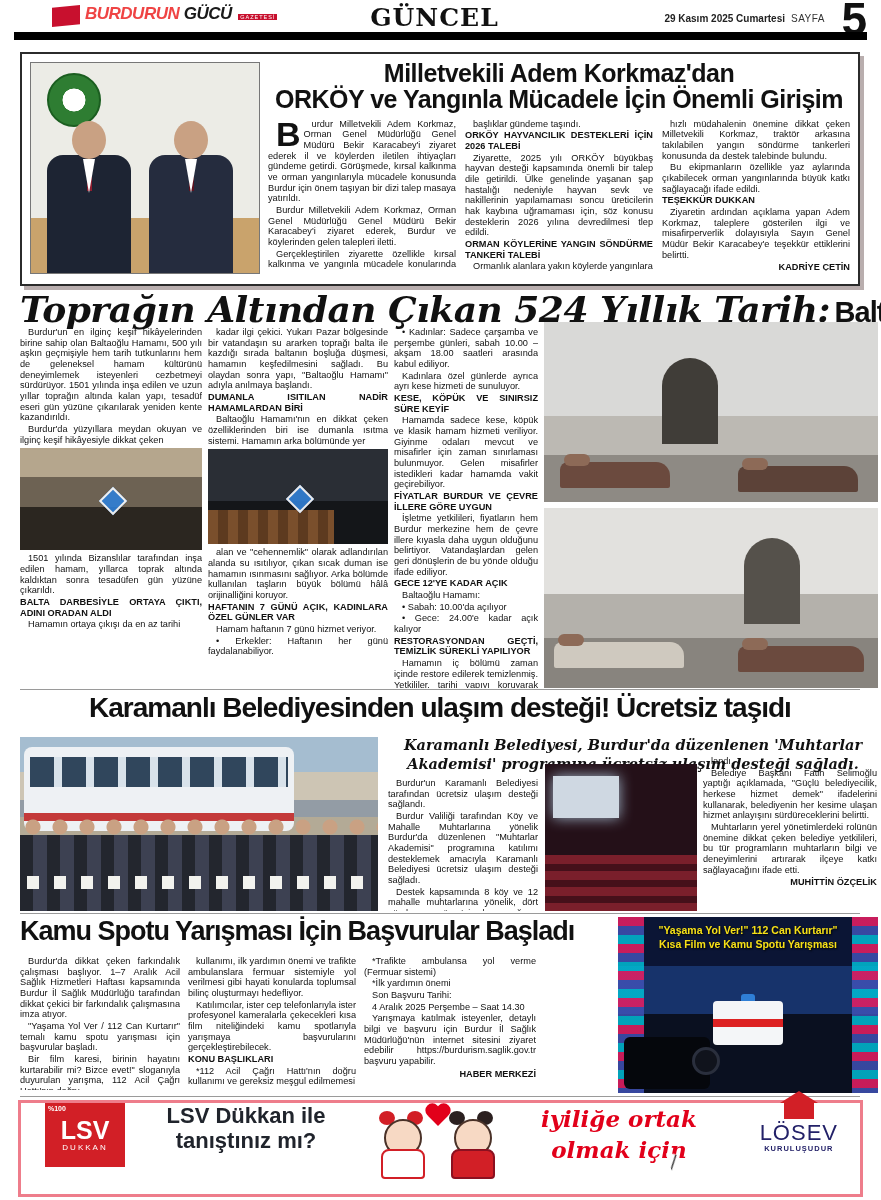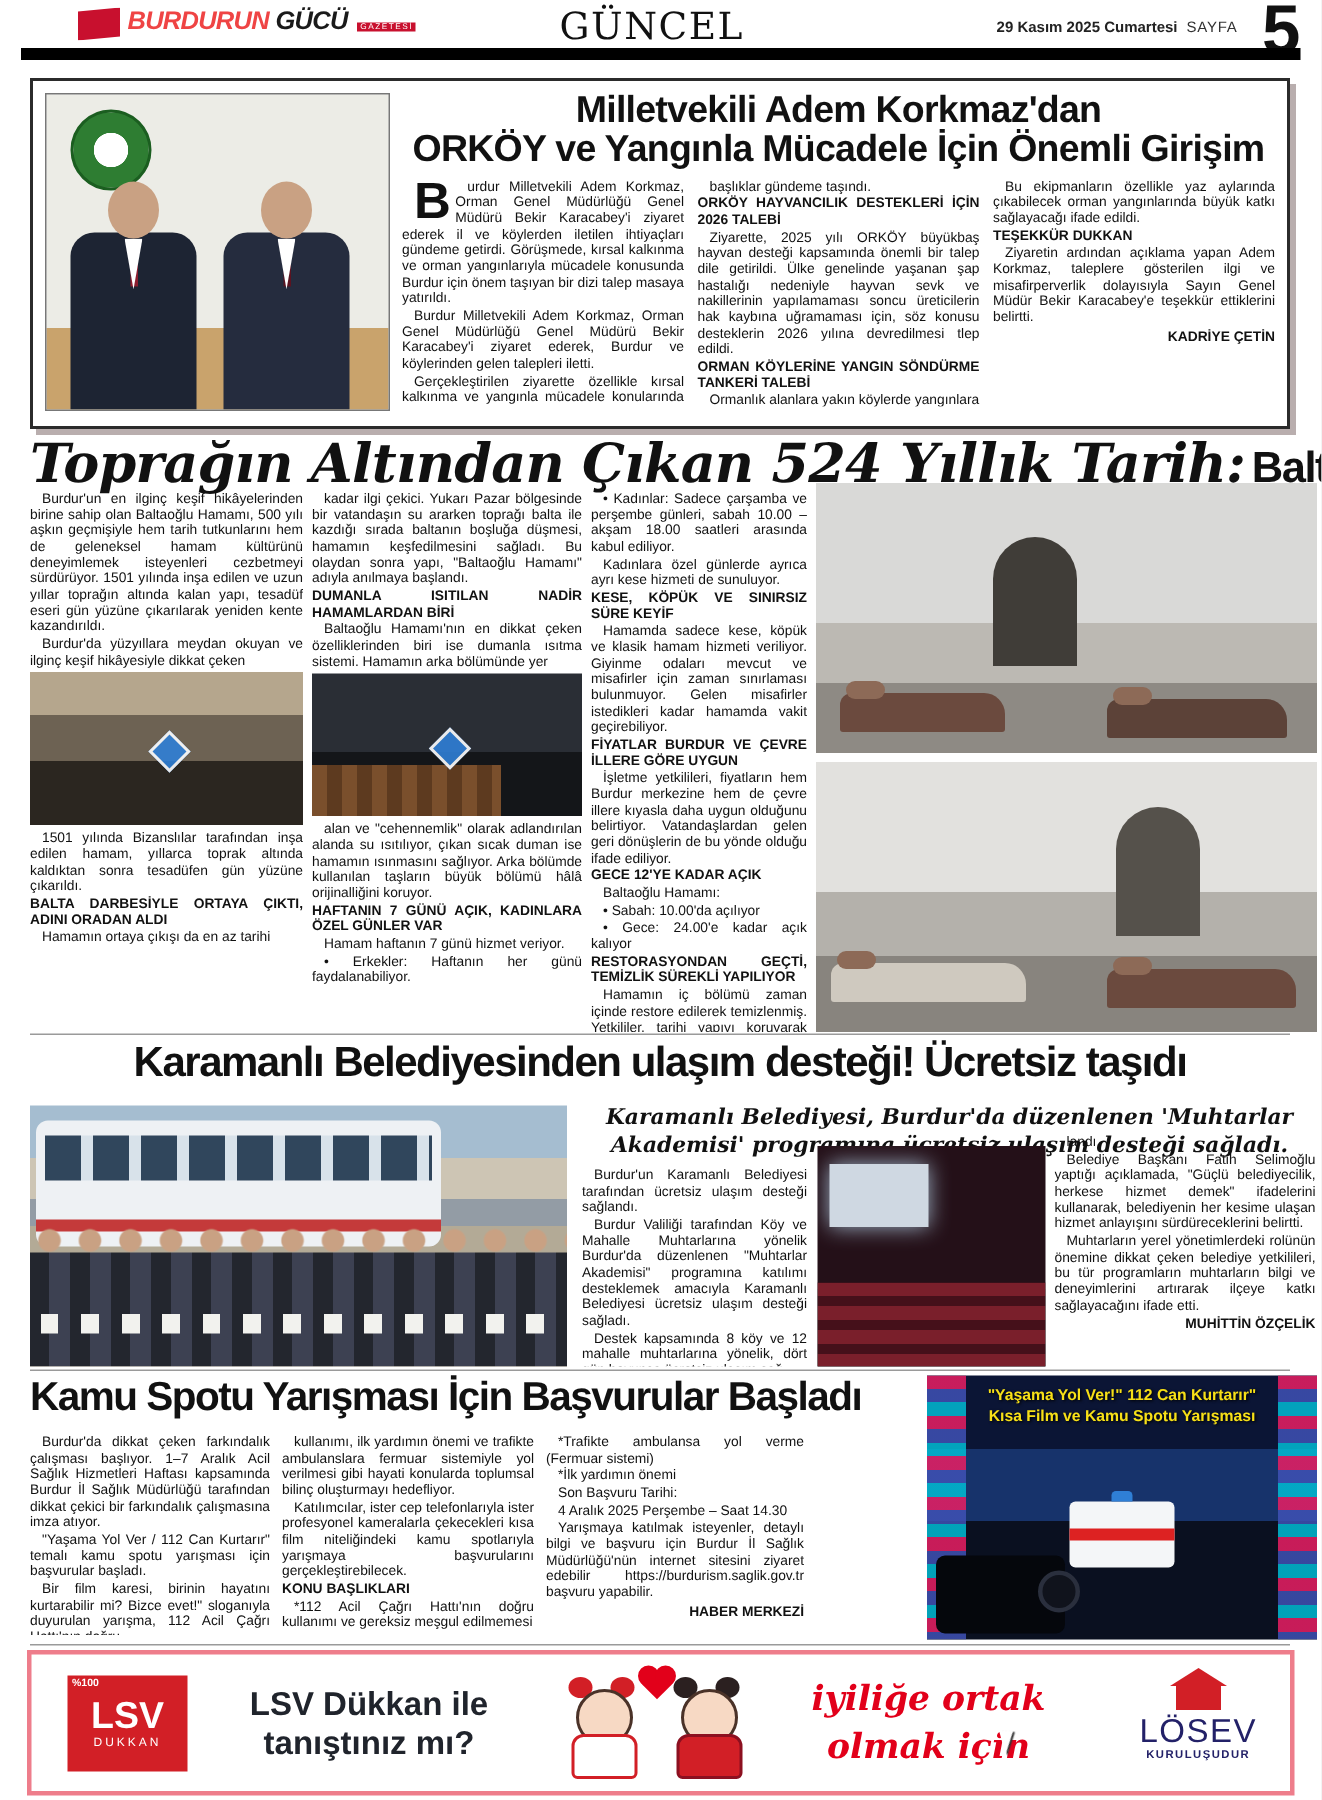--- a/index.html
+++ b/index.html
@@ -12,21 +12,21 @@
   .byline{font-weight:bold;text-align:right;text-indent:0;margin-top:2px;}
   .hairline{position:absolute;height:1px;background:#9a9a9a;}
 
   
   .brand{position:absolute;left:52px;top:5px;display:flex;align-items:flex-start;gap:5px;}
   .flag{width:28px;height:22px;background:#c8102e;clip-path:polygon(0 12%,100% 0,100% 88%,0 100%);}
   .brandword{font-size:17px;font-weight:bold;font-style:italic;letter-spacing:-0.5px;line-height:1;}
   .bt{color:#ef4444;} .bb{color:#1a1a1a;}
   .brandsub{font-size:5.5px;color:#fff;background:#c8102e;padding:0 2px;letter-spacing:1px;display:inline-block;margin-left:2px;}
   .section-title{position:absolute;left:0;right:12px;top:3px;text-align:center;
-     font-family:"DejaVu Serif",serif;font-weight:normal;font-size:25px;letter-spacing:1px;}
+     font-family:"DejaVu Serif",serif;font-weight:bold;font-size:25px;letter-spacing:1px;}
   .dateline{position:absolute;right:96px;top:13px;font-size:10px;font-weight:bold;color:#222;}
   .pagelabel{position:absolute;right:56px;top:13px;font-size:10px;color:#333;letter-spacing:0.5px;}
   .pagenum{position:absolute;right:14px;top:-8px;font-size:46px;font-weight:bold;}
   .topbar{position:absolute;left:14px;top:32px;width:853px;height:8px;background:#000;}
 
   
   .a1box{position:absolute;left:20px;top:52px;width:836px;height:230px;border:2px solid #2b2b2b;
          box-shadow:4px 4px 0 #b9aeae;background:#fff;}
   .a1photo{position:absolute;left:8px;top:8px;width:228px;height:210px;border:1px solid #777;
      background:linear-gradient(#ecece6 0 74%,#c9a36c 74% 100%);overflow:hidden;}
@@ -96,21 +96,21 @@
   .amb:before{content:"";position:absolute;left:0;top:18px;width:100%;height:8px;background:#d22;}
   .amb:after{content:"";position:absolute;left:28px;top:-7px;width:14px;height:7px;background:#2f7fd6;border-radius:3px 3px 0 0;}
   .cam{position:absolute;left:6px;bottom:4px;width:86px;height:52px;background:#05070c;border-radius:6px;}
   .cam:before{content:"";position:absolute;right:-10px;top:10px;width:22px;height:22px;border-radius:50%;background:#10131c;border:3px solid #2a2f3d;}
   .a4cap{position:absolute;left:10px;top:6px;right:10px;text-align:center;color:#f7e017;
      font-weight:bold;font-size:10.5px;line-height:1.35;text-shadow:1px 1px 2px #000;}
   .a4col{position:absolute;top:956px;height:134px;}
 
   
   .banner{position:absolute;left:18px;top:1100px;width:839px;height:91px;border:3px solid #ee7d8b;
-     background:#fff;display:flex;align-items:center;}
+     background:#fff;display:flex;}
   .lsvbox{margin-left:24px;width:80px;height:64px;background:#d21f26;color:#fff;position:relative;
      display:flex;flex-direction:column;align-items:center;justify-content:center;flex:0 0 auto;}
   .lsvpct{position:absolute;left:3px;top:2px;font-size:7px;font-weight:bold;}
   .lsvname{font-size:25px;font-weight:bold;line-height:1;}
   .lsvsub{font-size:8px;letter-spacing:2px;}
   .lsvtext{margin-left:16px;font-weight:bold;font-size:22px;line-height:1.15;color:#20242c;text-align:center;flex:0 0 auto;}
   .dolls{position:relative;width:150px;height:78px;margin-left:14px;flex:0 0 auto;}
   .doll{position:absolute;bottom:2px;width:52px;height:70px;}
   .doll .head{position:absolute;top:10px;left:9px;width:34px;height:34px;border-radius:50%;background:#f7d9c4;border:2px solid #4a3228;}
   .doll .bun1,.doll .bun2{position:absolute;top:2px;width:16px;height:14px;border-radius:50%;}
@@ -177,20 +177,21 @@
           <p>Gerçekleştirilen ziyarette özellikle kırsal kalkınma ve yangınla mücadele konularında önemli</p>
         </div>
         <div class="a1col">
           <p>başlıklar gündeme taşındı.</p>
           <p class="sh">ORKÖY HAYVANCILIK DESTEKLERİ İÇİN 2026 TALEBİ</p>
           <p>Ziyarette, 2025 yılı ORKÖY büyükbaş hayvan desteği kapsamında önemli bir talep dile getirildi. Ülke genelinde yaşanan şap hastalığı nedeniyle hayvan sevk ve nakillerinin yapılamaması soncu üreticilerin hak kaybına uğramaması için, söz konusu desteklerin 2026 yılına devredilmesi tlep edildi.</p>
           <p class="sh">ORMAN KÖYLERİNE YANGIN SÖNDÜRME TANKERİ TALEBİ</p>
           <p>Ormanlık alanlara yakın köylerde yangınlara</p>
         </div>
         <div class="a1col">
+          <p>hızlı müdahalenin önemine dikkat çeken Milletvekili Korkmaz, traktör arkasına takılabilen yangın söndürme tankerleri konusunda da destek talebinde bulundu.</p>
           <p>Bu ekipmanların özellikle yaz aylarında çıkabilecek orman yangınlarında büyük katkı sağlayacağı ifade edildi.</p>
           <p class="sh">TEŞEKKÜR DUKKAN</p>
           <p>Ziyaretin ardından açıklama yapan Adem Korkmaz, taleplere gösterilen ilgi ve misafirperverlik dolayısıyla Sayın Genel Müdür Bekir Karacabey'e teşekkür ettiklerini belirtti.</p>
           <p class="byline">KADRİYE ÇETİN</p>
         </div>
       </div>
     </div>
   </div>
 
   <div class="a2title">

